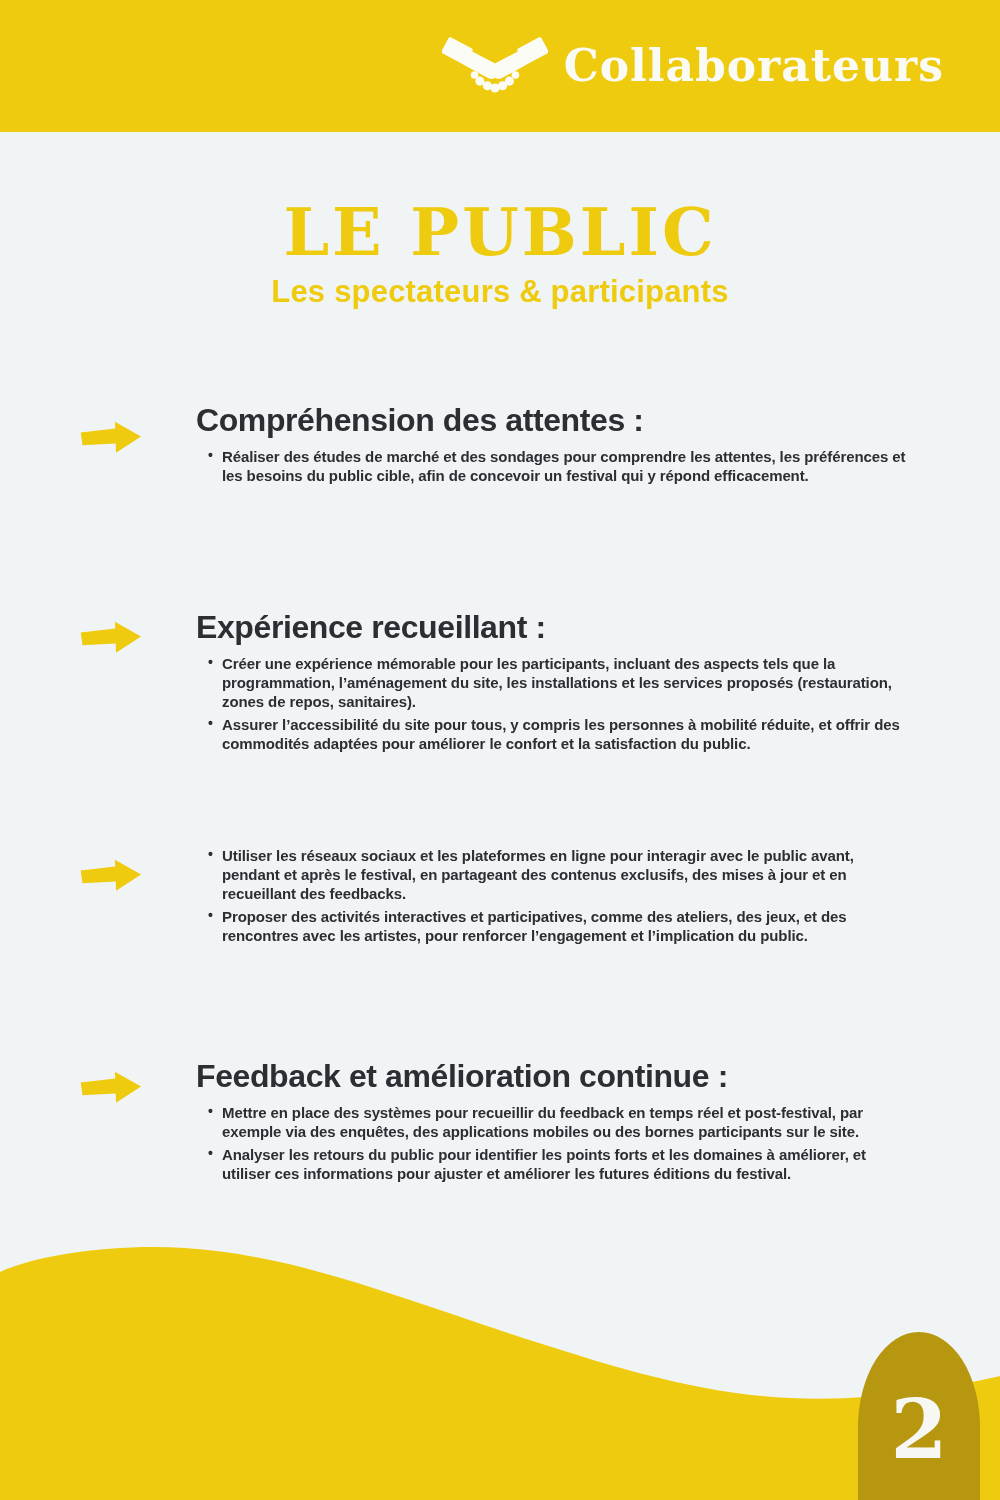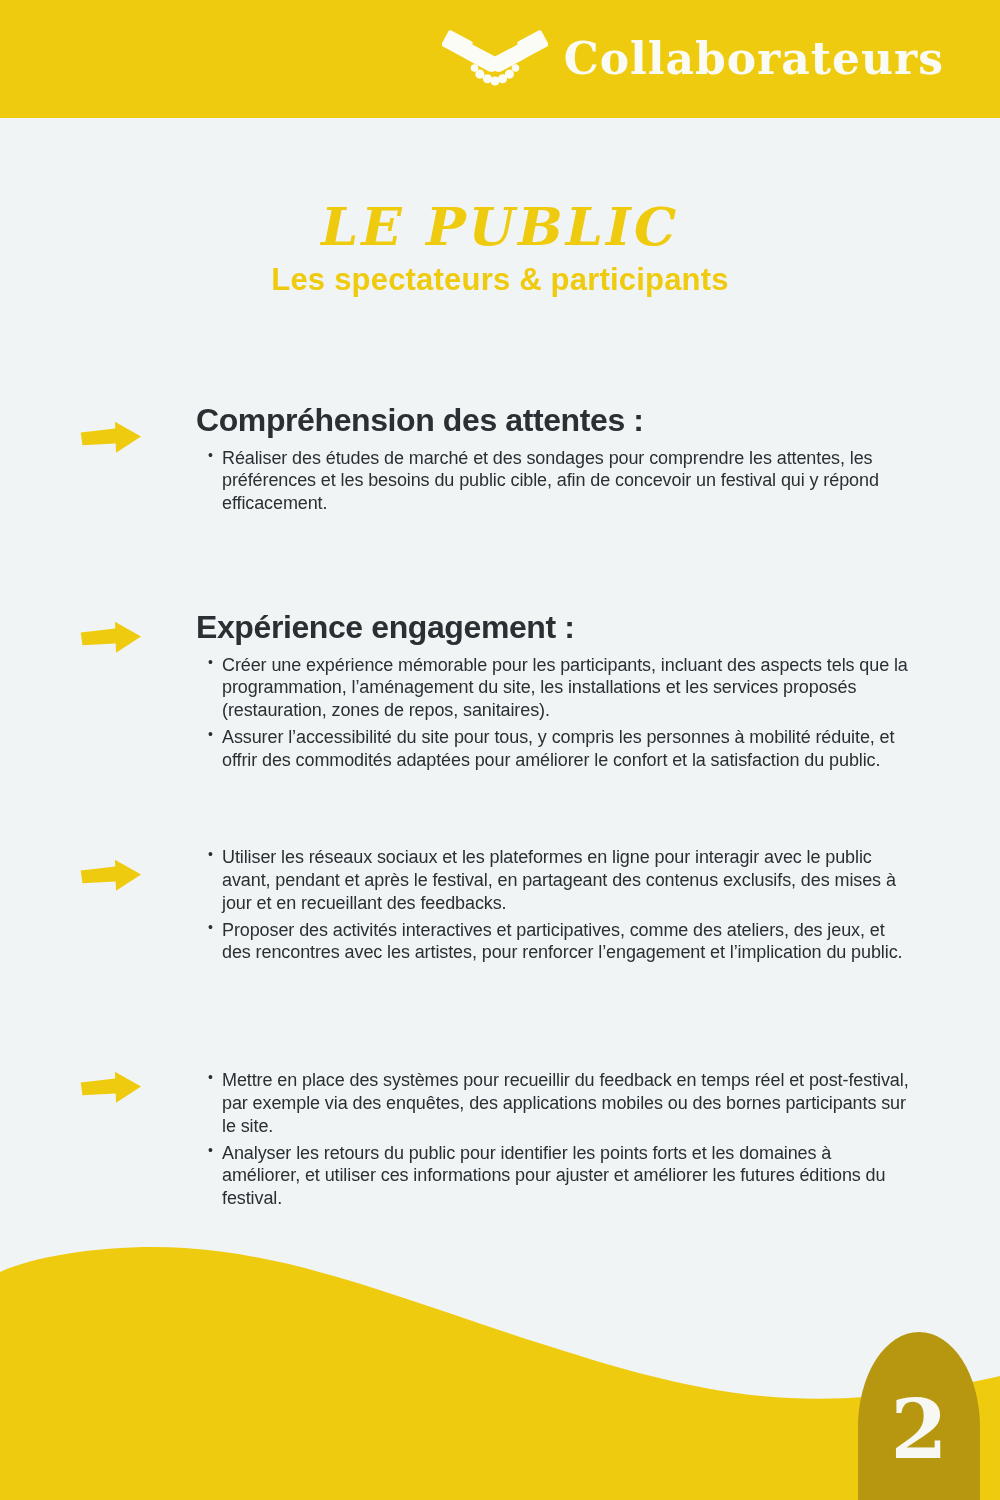--- a/index.html
+++ b/index.html
@@ -5,59 +5,58 @@
   * { margin:0; padding:0; box-sizing:border-box; }
   html,body { width:1000px; }
   .page {
     position:relative; width:1000px; height:1500px; overflow:hidden;
     background: var(--background, #F1F4F5);
     font-family:"Liberation Sans", sans-serif;
   }
 
   
   .band {
-    position:absolute; top:0; left:0; width:1000px; height:118px;
+    position:absolute; top:0; left:0; width:1000px; height:132px;
     background: var(--accent, #EFCB10);
     display:flex; align-items:center; justify-content:flex-end;
     padding-right:56px;
   }
   .band .hs-icon { width:106px; height:64px; color:#FCFCF7; margin-right:16px; }
   .band .brand {
     font-family:"DejaVu Serif", serif; font-weight:bold;
     font-size:44px; color:#FBFBF5; letter-spacing:1px; line-height:1;
   }
 
   
   .hero { position:absolute; top:200px; left:0; width:1000px; text-align:center; }
   .hero .title {
     font-family:"DejaVu Serif", serif; font-weight:bold;
-    font-size:53px; line-height:1; letter-spacing:3px;
+    font-size:65px; line-height:1; letter-spacing:3px;
     color: var(--accent, #EFCB10);
-    font-style: italic;
   }
   .hero .subtitle {
     margin-top:9px; font-size:31px; font-weight:bold;
     color: var(--accent, #EFCB10); letter-spacing:0.2px;
   }
 
   
   .section { position:absolute; left:0; width:1000px; }
   .section .arrow {
     position:absolute; left:79px; width:64px; height:35px;
     color: var(--accent, #EFCB10); transform:rotate(-2deg);
   }
   .section .content { position:absolute; left:196px; top:0; width:716px; }
   .section .heading {
     font-size:32px; font-weight:bold; letter-spacing:-0.4px;
     color: var(--text, #2B2E33); line-height:1.05;
   }
   .section ul { list-style:none; margin-top:9px; padding-left:11px; }
   .section li {
     position:relative; padding-left:15px; margin-bottom:4px;
-    width:702px; font-size:18px; font-weight:normal; line-height:1.27;
+    width:702px; font-size:15px; font-weight:bold; line-height:1.27;
     letter-spacing:-0.1px; color: var(--text, #2B2E33);
   }
   .section li::before {
     content:"\2022"; position:absolute; left:1px; top:0;
     font-size:14px;
   }
   .sec-1 { top:404px; }  .sec-1 .arrow { top:16px; }
   .sec-2 { top:611px; }  .sec-2 .arrow { top:9px; }
   .sec-3 { top:837px; }  .sec-3 .arrow { top:21px; }
   .sec-4 { top:1060px; } .sec-4 .arrow { top:10px; }
@@ -114,21 +113,21 @@
         <li>Réaliser des études de marché et des sondages pour comprendre les attentes, les préférences et les besoins du public cible, afin de concevoir un festival qui y répond efficacement.</li>
       </ul>
     </div>
   </div>
 
   <div class="section sec-2">
     <svg class="arrow" viewBox="0 0 100 52" preserveAspectRatio="none" aria-hidden="true">
       <polygon fill="currentColor" points="3,17 57,13 57,3 97,26 57,49 57,35 5,36"></polygon>
     </svg>
     <div class="content">
-      <div class="heading">Expérience engagement :</div>
+      <div class="heading">Expérience recueillant :</div>
       <ul>
         <li>Créer une expérience mémorable pour les participants, incluant des aspects tels que la programmation, l’aménagement du site, les installations et les services proposés (restauration, zones de repos, sanitaires).</li>
         <li>Assurer l’accessibilité du site pour tous, y compris les personnes à mobilité réduite, et offrir des commodités adaptées pour améliorer le confort et la satisfaction du public.</li>
       </ul>
     </div>
   </div>
 
   <div class="section sec-3">
     <svg class="arrow" viewBox="0 0 100 52" preserveAspectRatio="none" aria-hidden="true">
       <polygon fill="currentColor" points="3,17 57,13 57,3 97,26 57,49 57,35 5,36"></polygon>
@@ -139,20 +138,21 @@
         <li>Proposer des activités interactives et participatives, comme des ateliers, des jeux, et des rencontres avec les artistes, pour renforcer l’engagement et l’implication du public.</li>
       </ul>
     </div>
   </div>
 
   <div class="section sec-4">
     <svg class="arrow" viewBox="0 0 100 52" preserveAspectRatio="none" aria-hidden="true">
       <polygon fill="currentColor" points="3,17 57,13 57,3 97,26 57,49 57,35 5,36"></polygon>
     </svg>
     <div class="content">
+      <div class="heading">Feedback et amélioration continue :</div>
       <ul>
         <li>Mettre en place des systèmes pour recueillir du feedback en temps réel et post-festival, par exemple via des enquêtes, des applications mobiles ou des bornes participants sur le site.</li>
         <li>Analyser les retours du public pour identifier les points forts et les domaines à améliorer, et utiliser ces informations pour ajuster et améliorer les futures éditions du festival.</li>
       </ul>
     </div>
   </div>
 
   <svg class="wave" viewBox="0 0 1000 272" preserveAspectRatio="none" aria-hidden="true">
     <path fill="currentColor" d="M0,44 C40,26 115,16 185,20 C290,27 385,64 505,104 C615,140 700,166 790,170 C868,174 948,160 1000,148 L1000,272 L0,272 Z"></path>
   </svg>

